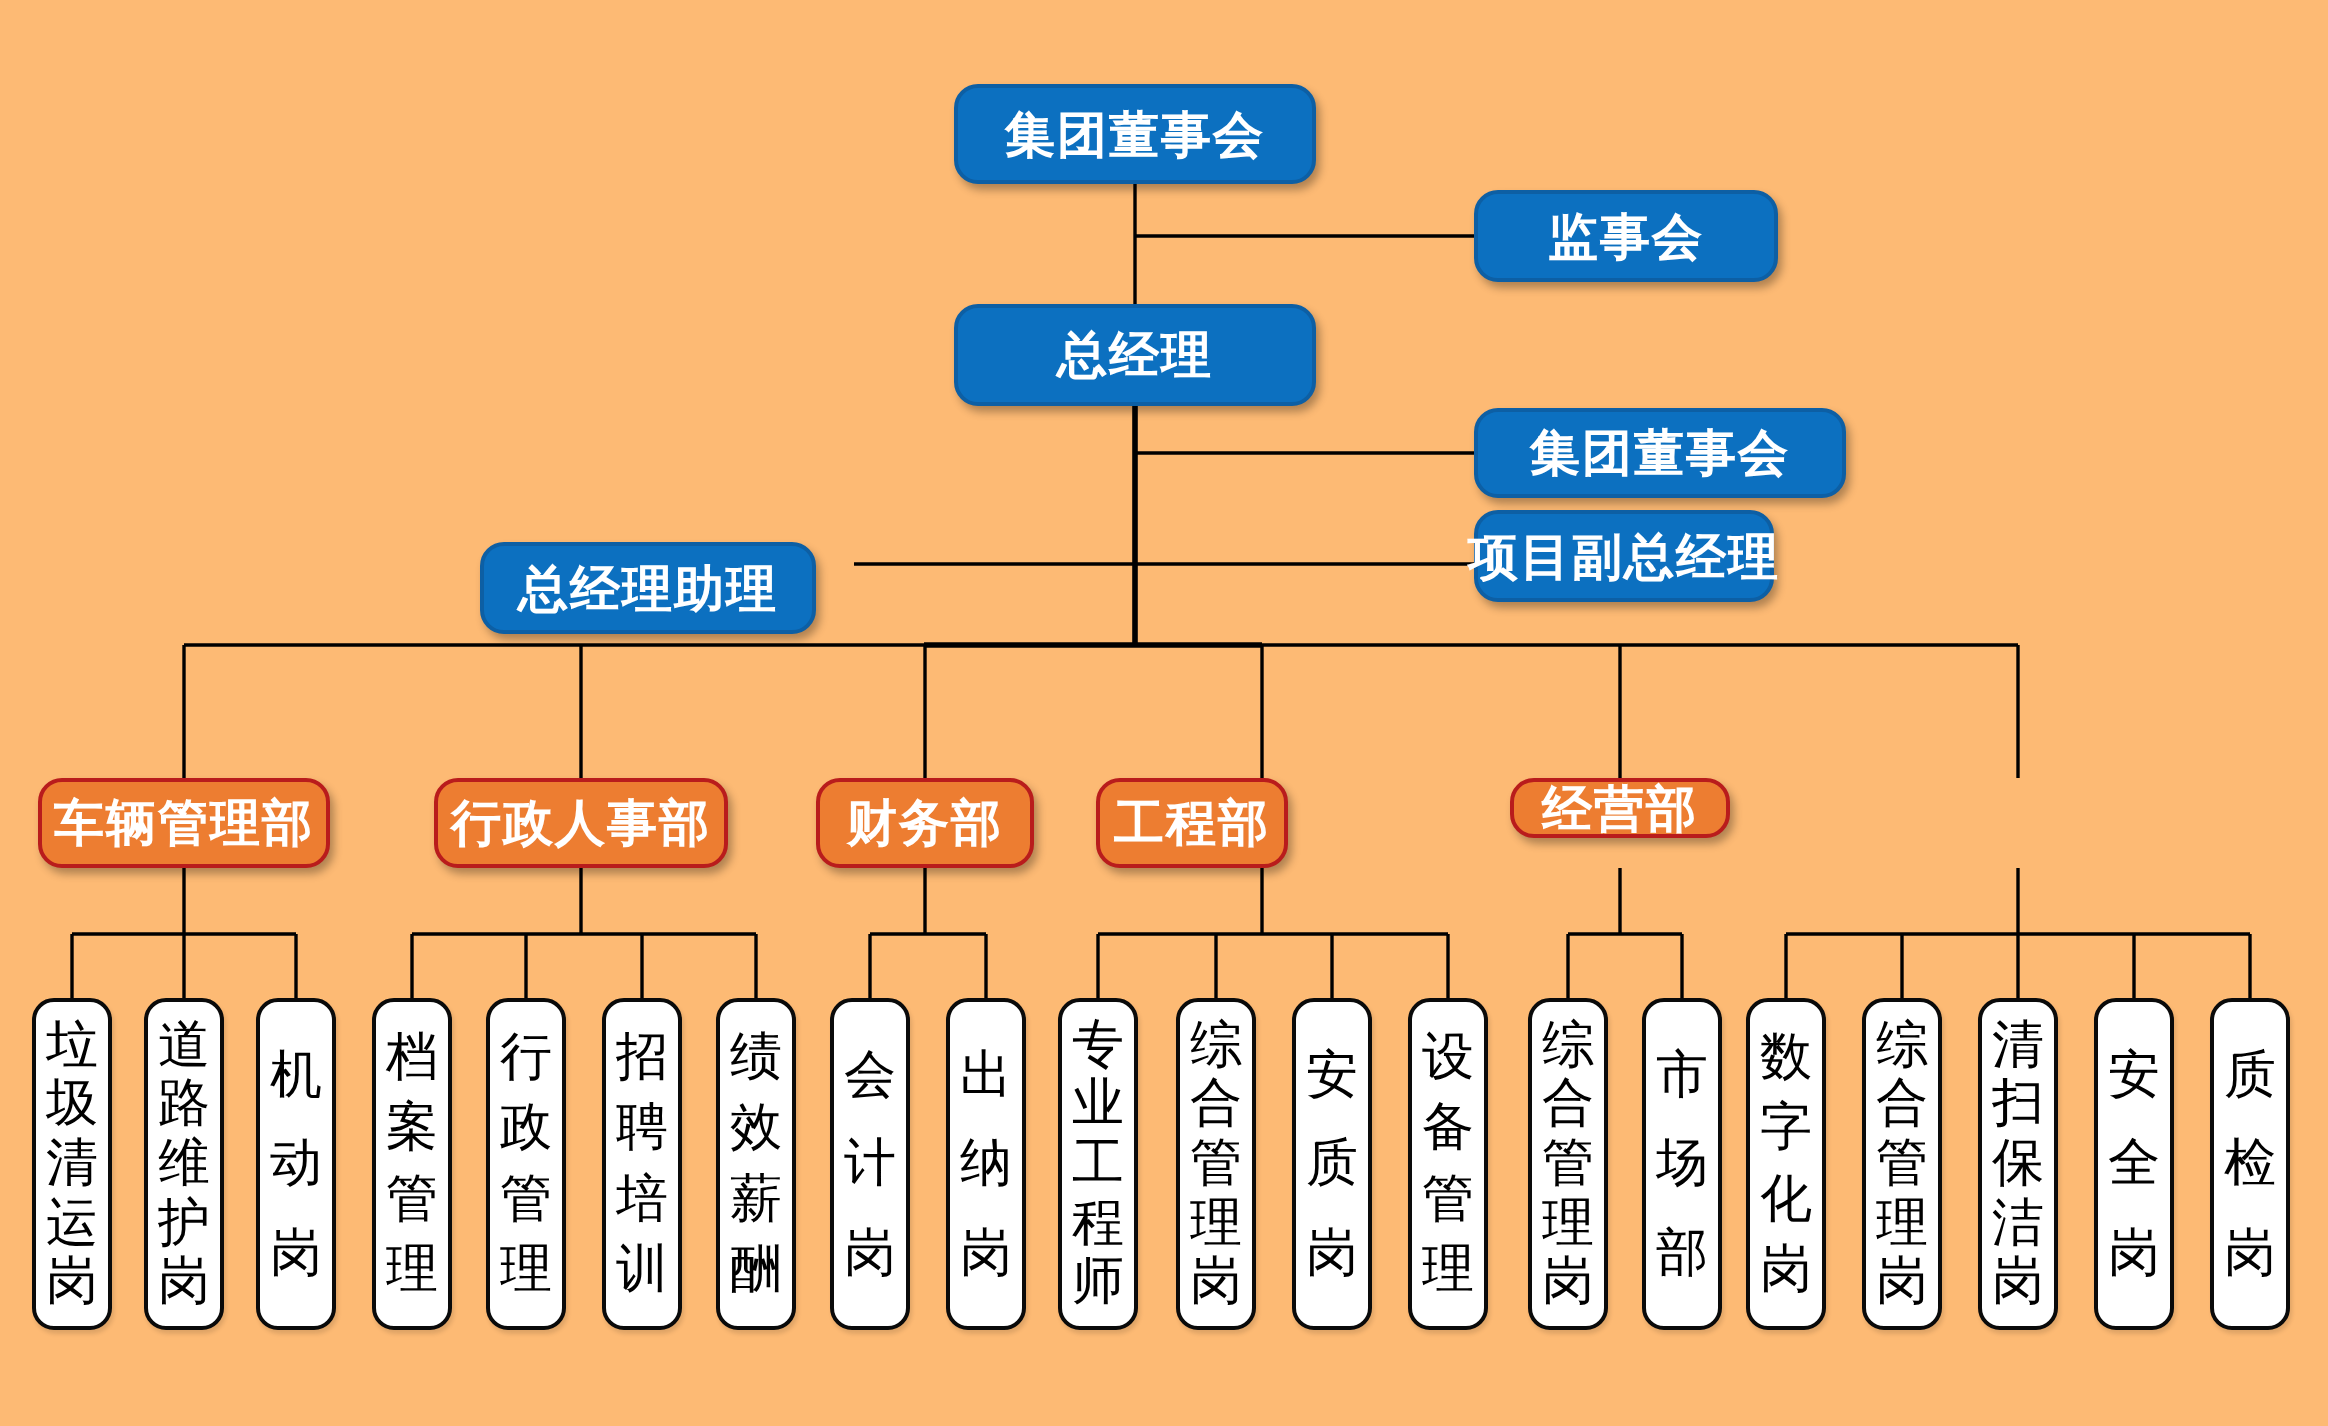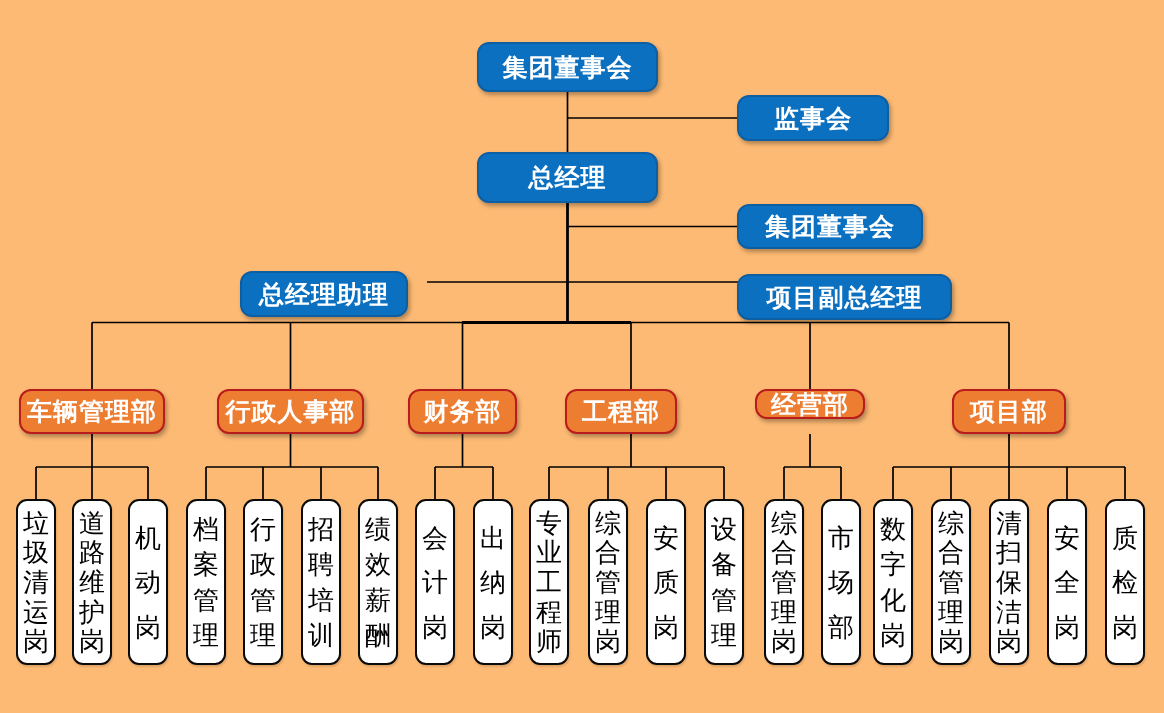--- a/index.html
+++ b/index.html
@@ -119,28 +119,27 @@
     <line x1="1009" y1="467" x2="1009" y2="499"></line>
     <line x1="1067" y1="467" x2="1067" y2="499"></line>
     <line x1="1125" y1="467" x2="1125" y2="499"></line>
   </svg>
 
   <div class="node blue" style="left:477px; top:42px; width:181px; height:50px">集团董事会</div>
   <div class="node blue" style="left:737px; top:95px; width:152px; height:46px">监事会</div>
   <div class="node blue" style="left:477px; top:152px; width:181px; height:51px">总经理</div>
   <div class="node blue" style="left:737px; top:204px; width:186px; height:45px">集团董事会</div>
   <div class="node blue" style="left:240px; top:271px; width:168px; height:46px">总经理助理</div>
-  <div class="node blue" style="left:737px; top:274px; width:215px; height:46px">项目副总经理</div>
+  <div class="node blue" style="left:737px; top:255px; width:150px; height:46px">项目副总经理</div>
 
   <div class="node orange" style="left:19px; top:389px; width:146px; height:45px">车辆管理部</div>
   <div class="node orange" style="left:217px; top:389px; width:147px; height:45px">行政人事部</div>
   <div class="node orange" style="left:408px; top:389px; width:109px; height:45px">财务部</div>
-  <div class="node orange" style="left:565px; top:389px; width:112px; height:45px">工程部</div>
+  <div class="node orange" style="left:548px; top:389px; width:96px; height:45px">工程部</div>
   <div class="node orange" style="left:755px; top:389px; width:110px; height:30px">经营部</div>
-  <div class="node orange" style="left:952px; top:389px; width:114px; height:45px">项目部</div>
 
   <div class="leaf" style="left:16px">
       <span class="vchar">垃</span>
       <span class="vchar">圾</span>
       <span class="vchar">清</span>
       <span class="vchar">运</span>
       <span class="vchar">岗</span>
     </div>
   <div class="leaf" style="left:72px">
       <span class="vchar">道</span>

